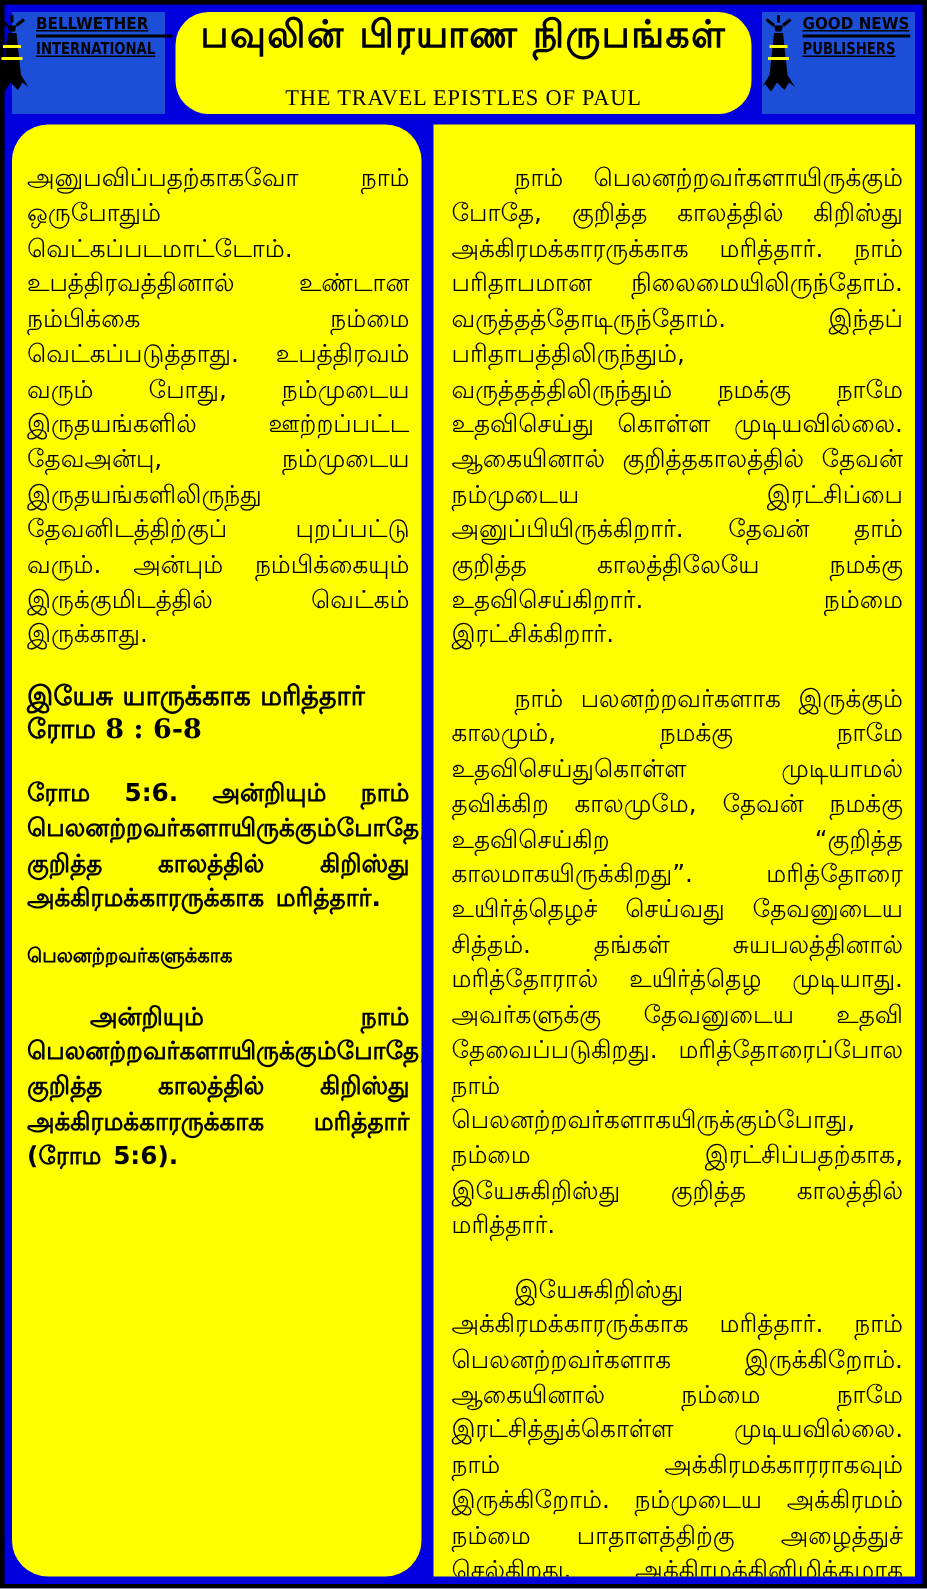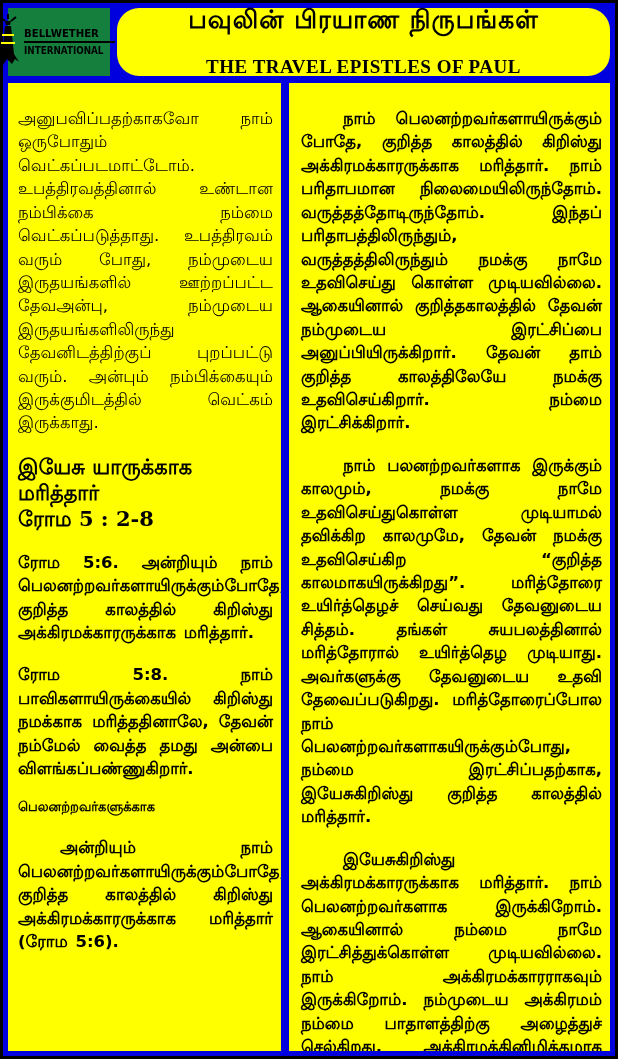--- a/index.html
+++ b/index.html
@@ -16,23 +16,23 @@
     width:100%; height:100%;
     box-sizing:border-box;
     background:#0000DE;           
     padding:5px;
     display:flex; flex-direction:column; gap:7px;
   }
   
   .header { flex:none; height:68px; display:flex; gap:7px; }
   .logo-box {
     width:102px; flex:none;
-    background:#15803d;
-    display:flex; align-items:center; justify-content:center; gap:3px;
-    box-sizing:border-box; padding:2px;
+    background:#1d4ed8;
+    display:flex; justify-content:center; gap:3px;
+    box-sizing:border-box; padding:2px;text-decoration:underline;
   }
   .logo-icon { flex:none; }
   .logo-text { display:flex; flex-direction:column; line-height:1.05; }
   .logo-line1 {
     font-weight:bold; font-size:11px; letter-spacing:0;
     border-bottom:2px solid #000; padding-bottom:1px;
     transform:scaleX(.92); transform-origin:left;
     white-space:nowrap;
   }
   .logo-line2 {
@@ -45,43 +45,43 @@
     display:flex; flex-direction:column; align-items:center; justify-content:center;
     box-sizing:border-box; padding:3px 4px;border-radius:22px;
   }
   .title-tamil {
     font-family:"DejaVu Serif","Liberation Serif",serif;
     font-weight:bold; font-size:25px; line-height:1.1;
     letter-spacing:1px; white-space:nowrap;
   }
   .title-english {
     font-family:"Liberation Serif","DejaVu Serif",serif;
-    font-weight:bold; font-size:19px; margin-top:22px;
+    font-weight:normal; font-size:15px; margin-top:22px;
     letter-spacing:.5px; white-space:nowrap;
   }
   
   .bodyrow { flex:1; display:flex; gap:8px; min-height:0; }
   .col {
     background:#FFFF00;
     box-sizing:border-box;
     overflow:hidden;
   }
-  .col-left  { width:273px; flex:none; padding:24px 8px 6px 10px; }
-  .col-right { flex:1; padding:24px 8px 6px 12px;font-weight:bold; }
+  .col-left  { width:273px; flex:none; padding:24px 8px 6px 10px;border-radius:24px; }
+  .col-right { flex:1; padding:24px 8px 6px 12px; }
   .para {
     font-size:16.5px; line-height:1.42;
     text-align:justify; text-align-last:left;
     word-spacing:2px;
     margin:0 0 19px 0;
   }
   .para.bold { font-weight:bold; }
   .para.indent { text-indent:42px; }
   .section-heading {
     font-family:"DejaVu Serif","Liberation Serif",serif;
-    font-weight:bold; font-size:21px; line-height:1.25;
+    font-weight:bold; font-size:18px; line-height:1.25;
     margin:2px 0 18px 0;
   }
   .subheading {
     font-weight:bold; font-size:13px;
     margin:4px 0 20px 0;
   }
 </style>
 </head>
 <body>
 
@@ -109,33 +109,52 @@
           <span class="logo-line1">BELLWETHER</span>
           <span class="logo-line2">INTERNATIONAL</span>
         </span>
       </div>
 
       <div class="title-box">
         <div class="title-tamil">பவுலின் பிரயாண நிருபங்கள்</div>
         <div class="title-english">THE TRAVEL EPISTLES OF PAUL</div>
       </div>
 
+      <div class="logo-box">
+        <span class="logo-icon">
+          <svg width="26" height="52" viewBox="0 0 26 52" aria-hidden="true">
+            <g fill="#000000" stroke="none">
+              <line x1="13" y1="0" x2="13" y2="5" stroke="#000" stroke-width="2"></line>
+              <line x1="5" y1="3" x2="10" y2="7" stroke="#000" stroke-width="2"></line>
+              <line x1="21" y1="3" x2="16" y2="7" stroke="#000" stroke-width="2"></line>
+              <polygon points="10,7 16,7 15,11 11,11"></polygon>
+              <polygon points="10,12 16,12 19,40 7,40"></polygon>
+              <rect x="7" y="20" width="12" height="2" fill="#FFFF00"></rect>
+              <rect x="6" y="28" width="14" height="2" fill="#FFFF00"></rect>
+              <path d="M2 48 L7 40 L19 40 L24 48 L20 45 L17 50 L12 45 L8 51 L4 46 Z"></path>
+            </g>
+          </svg>
+        </span>
+        <span class="logo-text">
+          <span class="logo-line1">GOOD NEWS</span>
+          <span class="logo-line2">PUBLISHERS</span>
+        </span>
+      </div>
 
     </div>
 
     <div class="bodyrow">
 
       <div class="col col-left">
         <p class="para">அனுபவிப்பதற்காகவோ நாம் ஒருபோதும் வெட்கப்படமாட்டோம். உபத்திரவத்தினால் உண்டான நம்பிக்கை நம்மை வெட்கப்படுத்தாது. உபத்திரவம் வரும் போது, நம்முடைய இருதயங்களில் ஊற்றப்பட்ட தேவஅன்பு, நம்முடைய இருதயங்களிலிருந்து தேவனிடத்திற்குப் புறப்பட்டு வரும். அன்பும் நம்பிக்கையும் இருக்குமிடத்தில் வெட்கம் இருக்காது.</p>
         <div class="section-heading">
           <div>இயேசு யாருக்காக மரித்தார்</div>
-          <div>ரோம 5 : 2-8</div>
+          <div>ரோம 8 : 6-8</div>
         </div>
         <p class="para bold">ரோம 5:6. அன்றியும் நாம் பெலனற்றவர்களாயிருக்கும்போதே, குறித்த காலத்தில் கிறிஸ்து அக்கிரமக்காரருக்காக மரித்தார்.</p>
-        <p class="para bold">ரோம 5:8. நாம் பாவிகளாயிருக்கையில் கிறிஸ்து நமக்காக மரித்ததினாலே, தேவன் நம்மேல் வைத்த தமது அன்பை விளங்கப்பண்ணுகிறார்.</p>
         <div class="subheading">பெலனற்றவர்களுக்காக</div>
         <p class="para bold indent">அன்றியும் நாம் பெலனற்றவர்களாயிருக்கும்போதே, குறித்த காலத்தில் கிறிஸ்து அக்கிரமக்காரருக்காக மரித்தார் (ரோம 5:6).</p>
 
       </div>
 
       <div class="col col-right">
         <p class="para indent">நாம் பெலனற்றவர்களாயிருக்கும் போதே, குறித்த காலத்தில் கிறிஸ்து அக்கிரமக்காரருக்காக மரித்தார். நாம் பரிதாபமான நிலைமையிலிருந்தோம். வருத்தத்தோடிருந்தோம். இந்தப் பரிதாபத்திலிருந்தும், வருத்தத்திலிருந்தும் நமக்கு நாமே உதவிசெய்து கொள்ள முடியவில்லை. ஆகையினால் குறித்தகாலத்தில் தேவன் நம்முடைய இரட்சிப்பை அனுப்பியிருக்கிறார். தேவன் தாம் குறித்த காலத்திலேயே நமக்கு உதவிசெய்கிறார். நம்மை இரட்சிக்கிறார்.</p>
         <p class="para indent">நாம் பலனற்றவர்களாக இருக்கும் காலமும், நமக்கு நாமே உதவிசெய்துகொள்ள முடியாமல் தவிக்கிற காலமுமே, தேவன் நமக்கு உதவிசெய்கிற “குறித்த காலமாகயிருக்கிறது”. மரித்தோரை உயிர்த்தெழச் செய்வது தேவனுடைய சித்தம். தங்கள் சுயபலத்தினால் மரித்தோரால் உயிர்த்தெழ முடியாது. அவர்களுக்கு தேவனுடைய உதவி தேவைப்படுகிறது. மரித்தோரைப்போல நாம் பெலனற்றவர்களாகயிருக்கும்போது, நம்மை இரட்சிப்பதற்காக, இயேசுகிறிஸ்து குறித்த காலத்தில் மரித்தார்.</p>
         <p class="para indent">இயேசுகிறிஸ்து அக்கிரமக்காரருக்காக மரித்தார். நாம் பெலனற்றவர்களாக இருக்கிறோம். ஆகையினால் நம்மை நாமே இரட்சித்துக்கொள்ள முடியவில்லை. நாம் அக்கிரமக்காரராகவும் இருக்கிறோம். நம்முடைய அக்கிரமம் நம்மை பாதாளத்திற்கு அழைத்துச் செல்கிறது. அக்கிரமத்தினிமித்தமாக நாம் ஆக்கினைத்தீர்ப்புக்கு ஏதுவாகயிருக்கிறோம். அக்கிரமக்காரருக்காக இயேசுகிறிஸ்து குறித்த காலத்திலே மரித்தார்.</p>
       </div>

